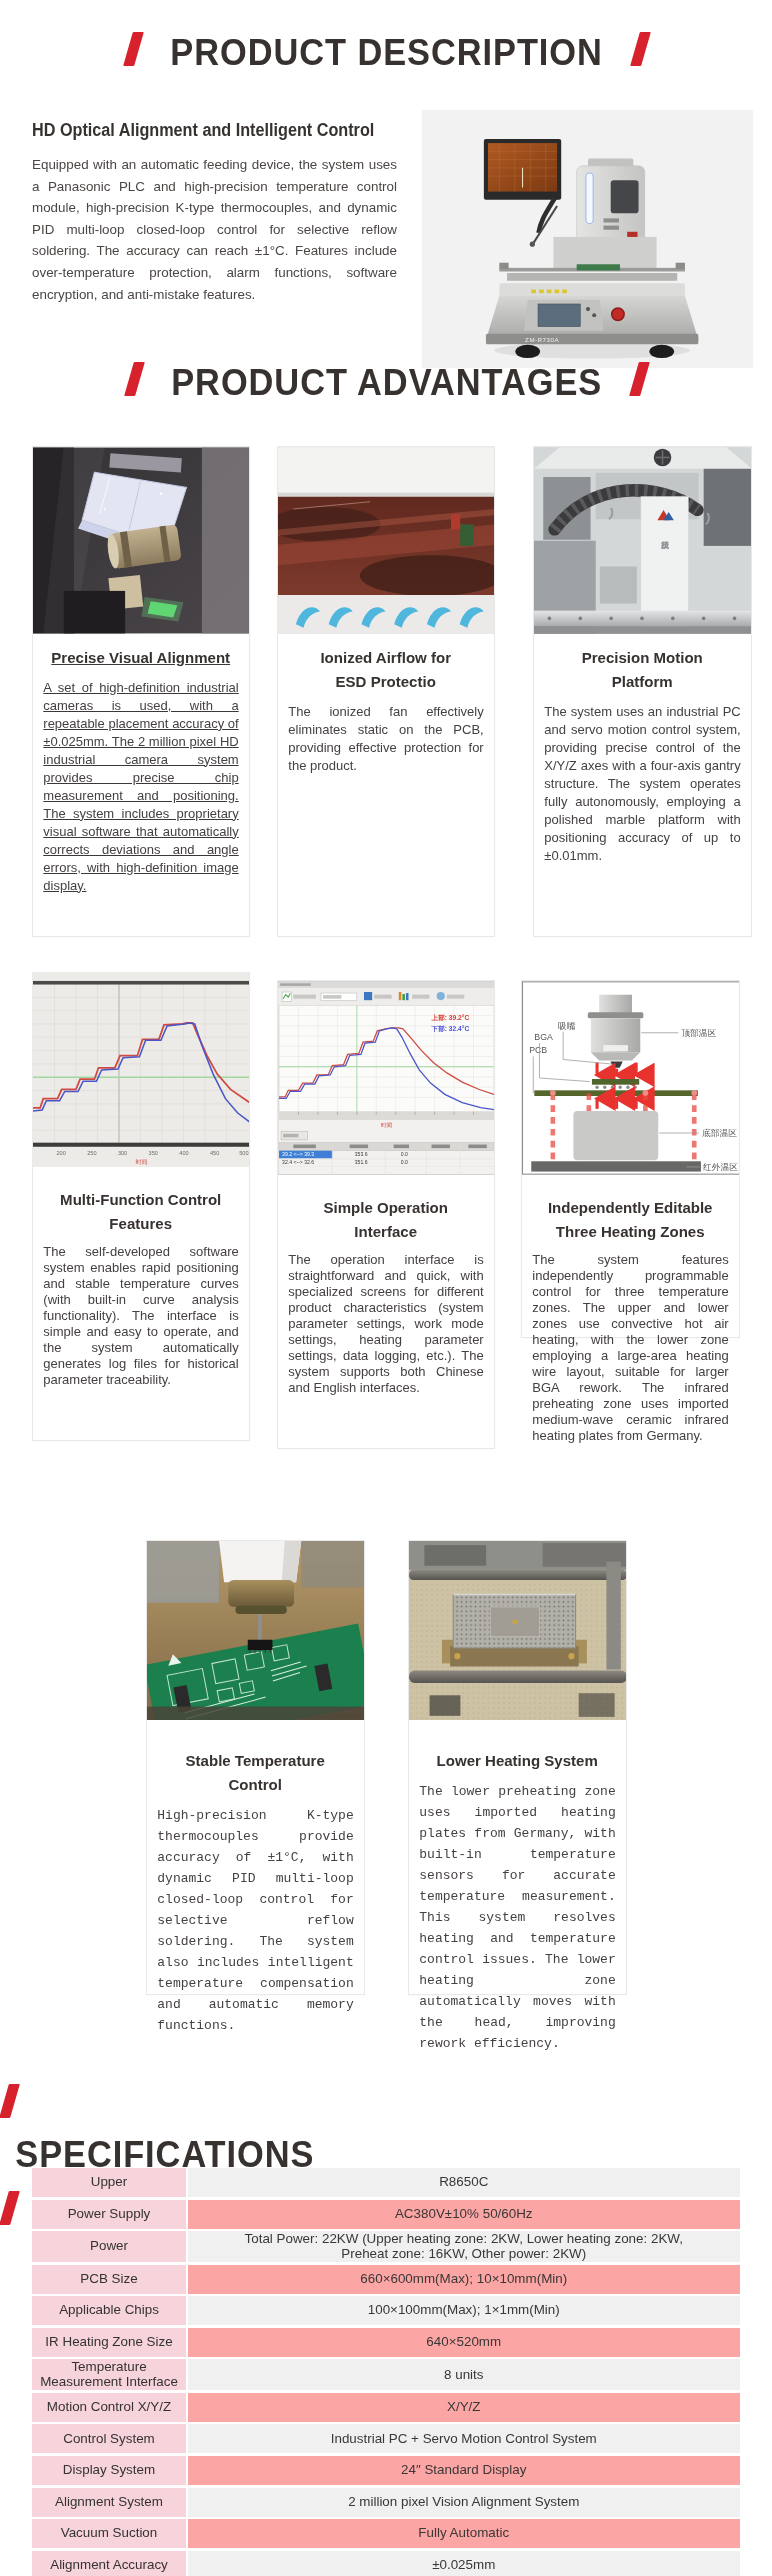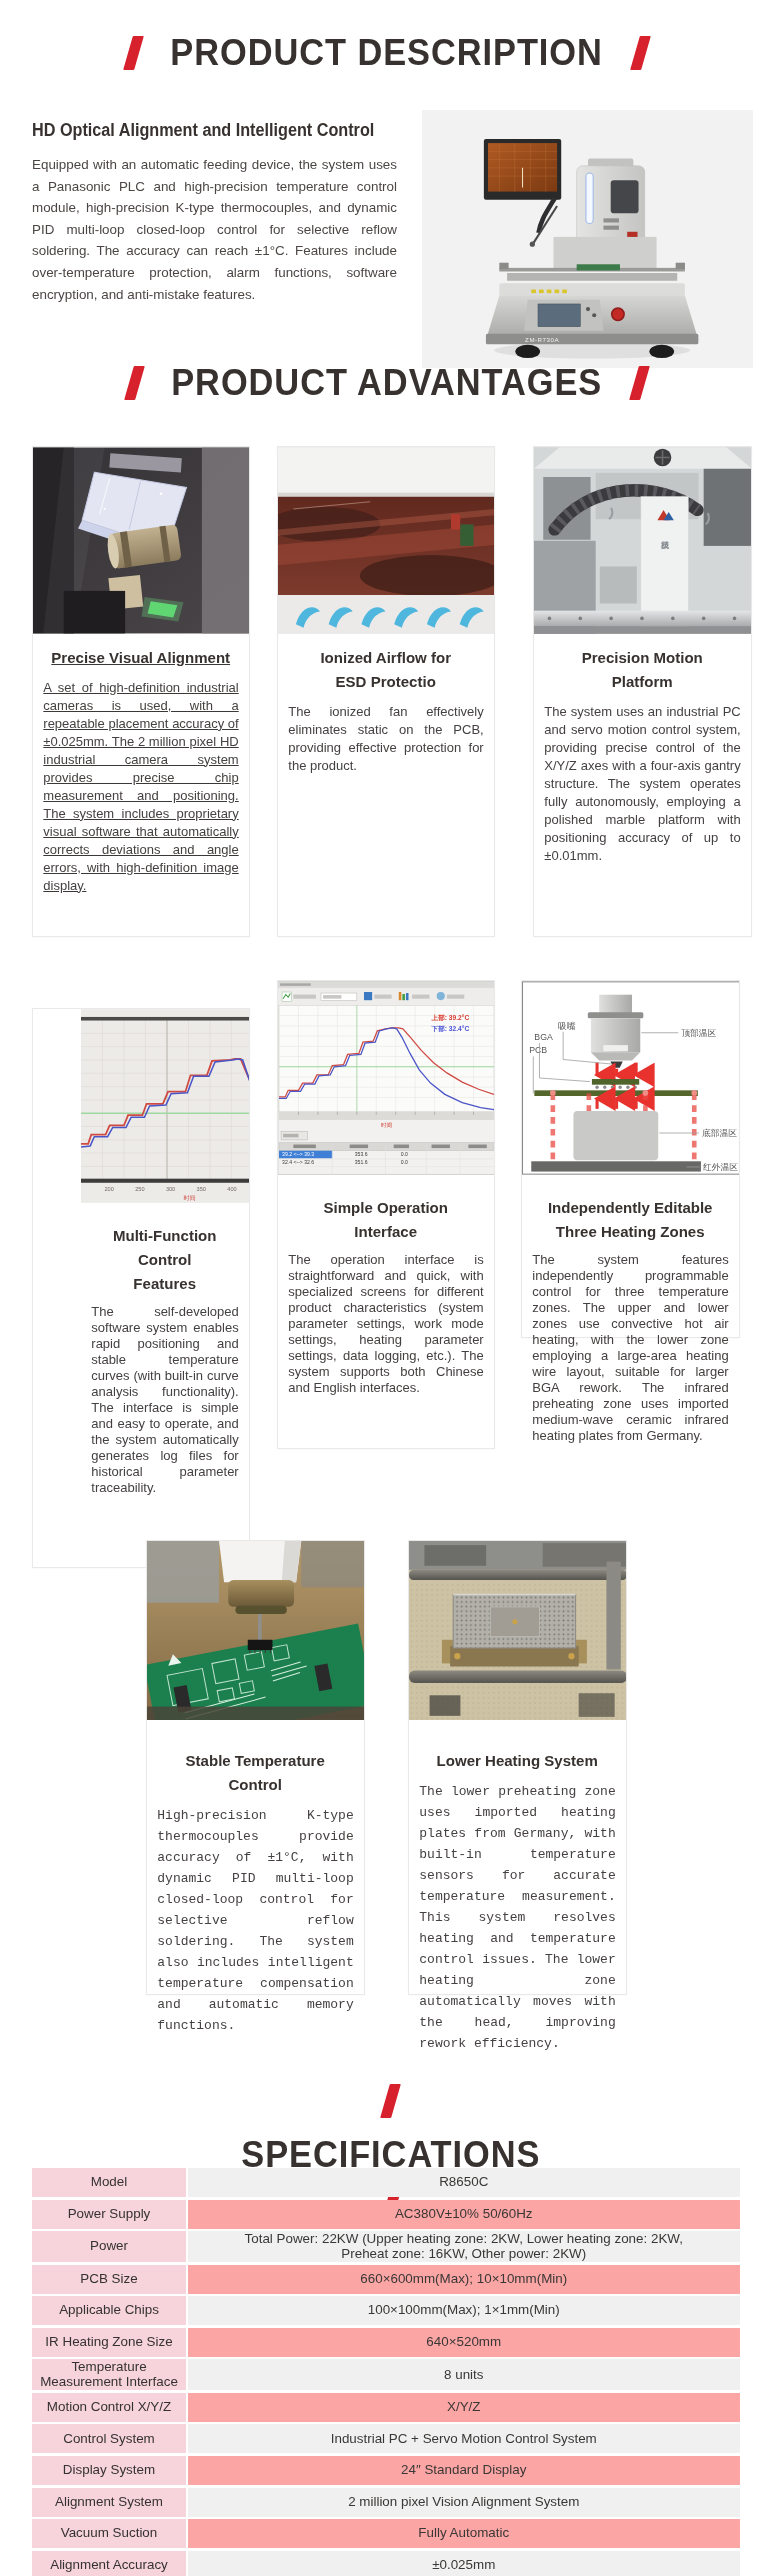--- a/index.html
+++ b/index.html
@@ -1,21 +1,21 @@
 <!DOCTYPE html>
 <html style="font-size:8.2px"><head>
 <meta charset="utf-8">
 <style>
   html,body{margin:0;padding:0;background:#fff;}
   #page{position:relative;width:773px;height:2777px;background:#ffffff;
         font-family:"Liberation Sans","DejaVu Sans",sans-serif;color:#3c3836;overflow:hidden;}
   .abs{position:absolute;}
 
   
-  .sec-title{display:flex;align-items:center;justify-content:center;gap:15.5px;width:100%;}
+  .sec-title{display:flex;align-items:flex-start;justify-content:center;gap:15.5px;width:100%;}
   .slash{width:10.8px;height:34px;background:#d7222e;transform:skewX(-16deg);border-radius:1px;}
   .sec-title .txt{font-weight:bold;font-size:37px;color:#37322f;letter-spacing:1px;
                   transform:scaleX(.93);white-space:nowrap;}
 
   
   .desc-heading{font-size:18px;font-weight:bold;color:#37322f;transform:scaleX(.9);
                 transform-origin:left center;white-space:nowrap;}
   .desc-para{font-size:13.4px;line-height:21.6px;text-align:justify;color:#4b4644;}
   .photo-box{background:#f2f2f2;display:flex;align-items:center;justify-content:center;}
 
@@ -267,21 +267,21 @@
         <rect x="0" y="348" width="424" height="15" fill="#8e9092"></rect>
       </svg>
     </div>
     <div class="card-pad">
       <div class="card-title">Precision Motion
 Platform</div>
       <div class="card-body">The system uses an industrial PC and servo motion control system, providing precise control of the X/Y/Z axes with a four-axis gantry structure. The system operates fully autonomously, employing a polished marble platform with positioning accuracy of up to ±0.01mm.</div>
     </div>
   </div>
 
-  <div class="card r2" style="left:32px;top:1008px;width:218px;height:560px;padding-left:48px;">
+  <div class="card r2" style="left:32px;top:972px;width:218px;height:469px;">
     <div class="card-img" style="height:194px;">
       <svg width="217" height="194" viewBox="0 0 424 376">
         <rect width="424" height="376" fill="#edebe7"></rect>
         <g stroke="#dbd8d2" stroke-width="1">
           <line x1="42" y1="20" x2="42" y2="330"></line>
             <line x1="84" y1="20" x2="84" y2="330"></line>
           <line x1="126" y1="20" x2="126" y2="330"></line>
             <line x1="168" y1="20" x2="168" y2="330"></line>
           <line x1="210" y1="20" x2="210" y2="330"></line>
             <line x1="252" y1="20" x2="252" y2="330"></line>
@@ -612,21 +612,21 @@
 
   <div class="abs sec-title" style="top:2084px;left:4px;flex-direction:column;">
     <span class="slash"></span>
     <span class="txt">SPECIFICATIONS</span>
     <span class="slash"></span>
   </div>
 
   <div class="spec-table">
 
       <div class="spec-row gray">
-        <div class="spec-label">Model</div>
+        <div class="spec-label">Upper</div>
         <div class="spec-value">R8650C</div>
       </div>
 
       <div class="spec-row">
         <div class="spec-label">Power Supply</div>
         <div class="spec-value">AC380V±10% 50/60Hz</div>
       </div>
 
       <div class="spec-row gray">
         <div class="spec-label">Power</div>

